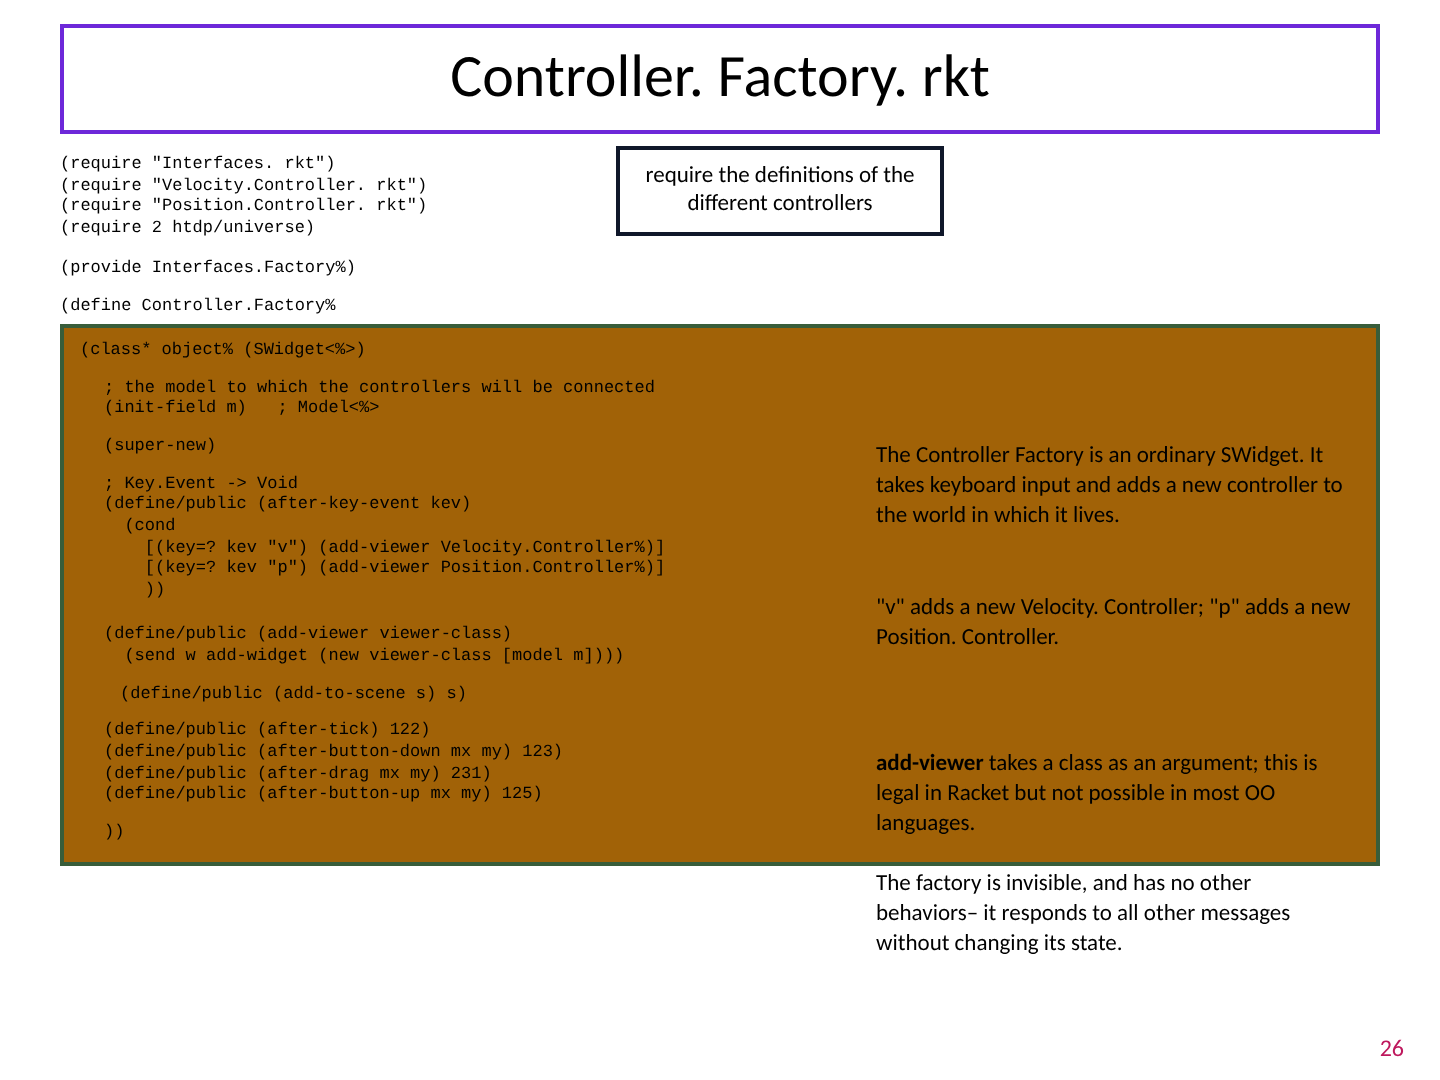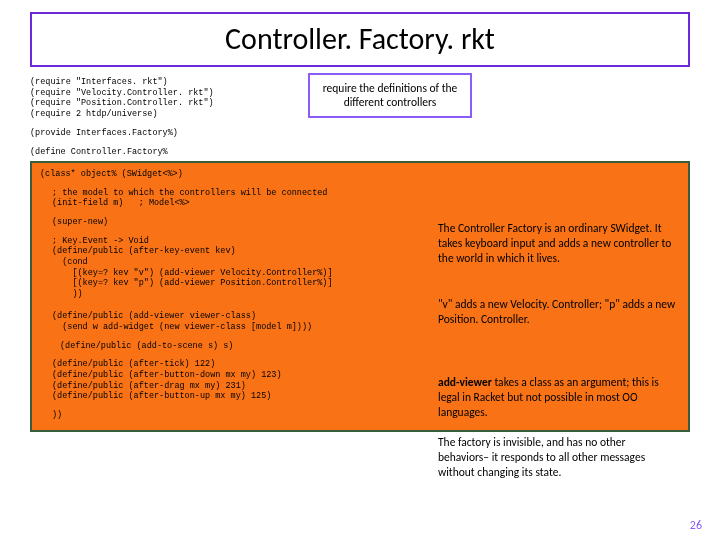--- a/index.html
+++ b/index.html
@@ -24,52 +24,52 @@
     margin: 0 30px;
   }
   .code {
     font-family: "Courier New", monospace;
     font-size: 8.5px;
     line-height: 1.25;
     white-space: pre;
   }
   .code-box {
     border: 2px solid #385d3a;
-    background: #f97316;
+    background: #a16207;
     padding: 6px 8px 10px 8px;
     margin-top: 4px;
   }
   .req-block {
     display: inline-block;
   }
   .req-note {
     position: absolute;
     left: 278px;
     top: -4px;
-    border: 2px solid #8b5cf6;
+    border: 2px solid #0f172a;
     background: #fff;
     padding: 6px 10px;
     font-size: 11.5px;
     line-height: 1.25;
     text-align: center;
     width: 140px;
   }
   .side-note {
     position: absolute;
     font-size: 11.5px;
     line-height: 1.3;
     width: 240px;
   }
   .bold { font-weight: bold; }
   .page-num {
     position: absolute;
     right: 18px;
     bottom: 8px;
     font-size: 12px;
-    color: #8b5cf6;
+    color: #be185d;
   }
 </style>
 </head>
 <body>
 
 <div class="title-box">Controller. Factory. rkt</div>
 
 <div class="content">
 
   <div class="code req-block">(require "Interfaces. rkt")

